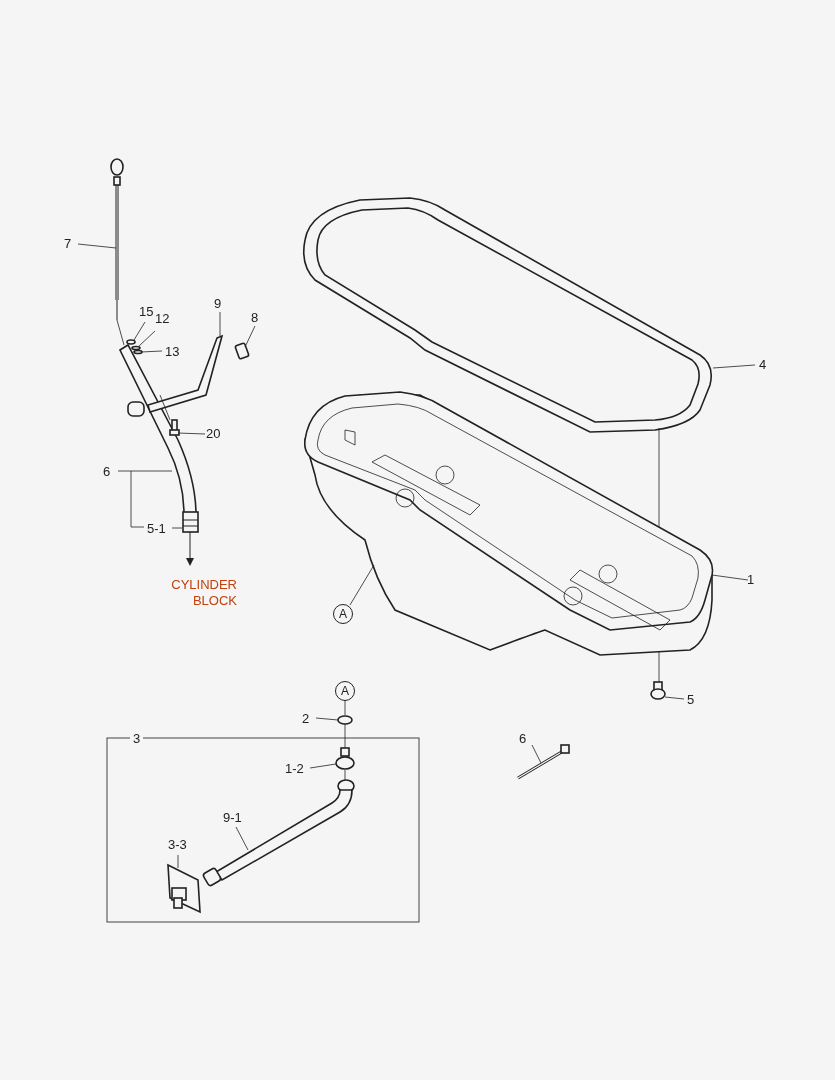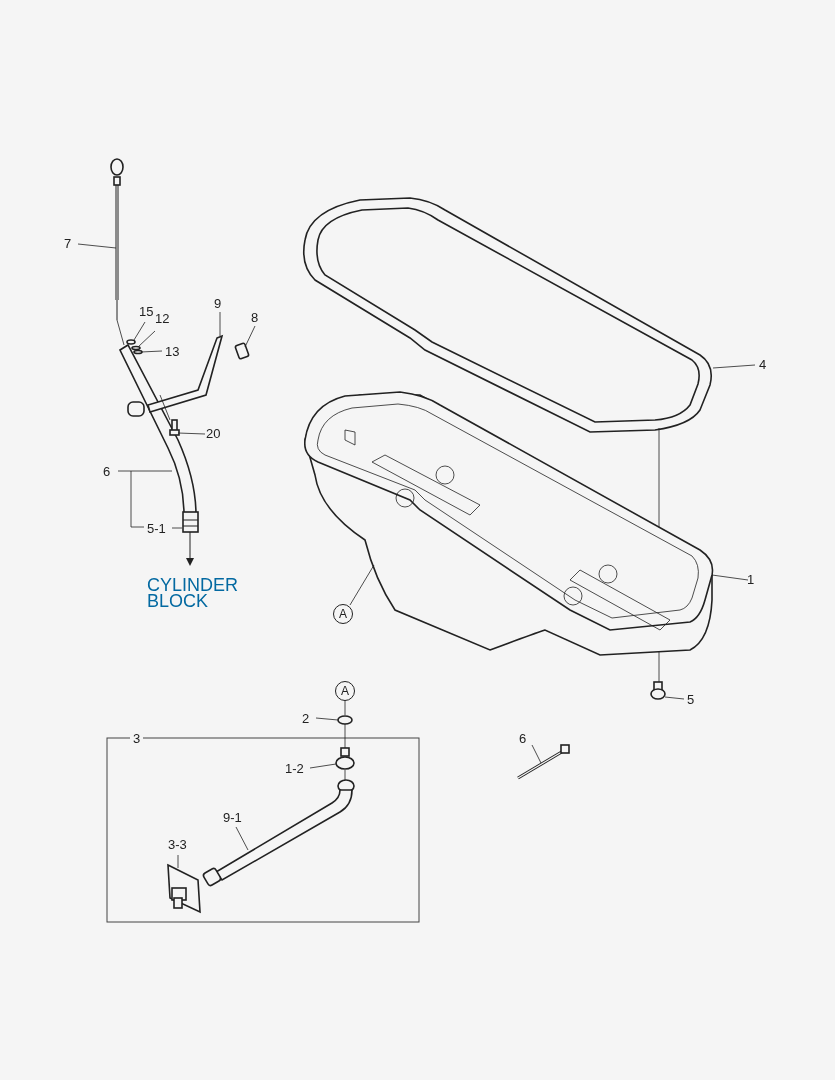--- a/index.html
+++ b/index.html
@@ -1,19 +1,19 @@
 <!DOCTYPE html>
 <html><head>
 <meta charset="utf-8">
 <style>
   html,body{margin:0;padding:0;background:#f5f5f5;}
   body{width:835px;height:1080px;position:relative;overflow:hidden;font-family:"Liberation Sans",sans-serif;}
   svg{position:absolute;left:0;top:0;}
   .lbl{position:absolute;font-size:13px;color:#222;line-height:1;white-space:nowrap;}
-  .cb{position:absolute;font-size:18px;color:#0369a1;text-align:left;line-height:16px;width:90px;}
+  .cb{position:absolute;font-size:13px;color:#c2410c;text-align:right;line-height:16px;width:90px;}
   .circ{position:absolute;width:18px;height:18px;border:1.2px solid #222;border-radius:50%;font-size:12px;text-align:center;line-height:18px;background:#f5f5f5;color:#222;}
   .ln{stroke:#222;stroke-width:1;fill:none;}
   .pt{stroke:#222;stroke-width:1.6;fill:#f5f5f5;}
   .thin{stroke:#222;stroke-width:0.8;fill:none;}
 </style>
 </head>
 <body>
 
 <svg width="835" height="1080" viewBox="0 0 835 1080">
 

